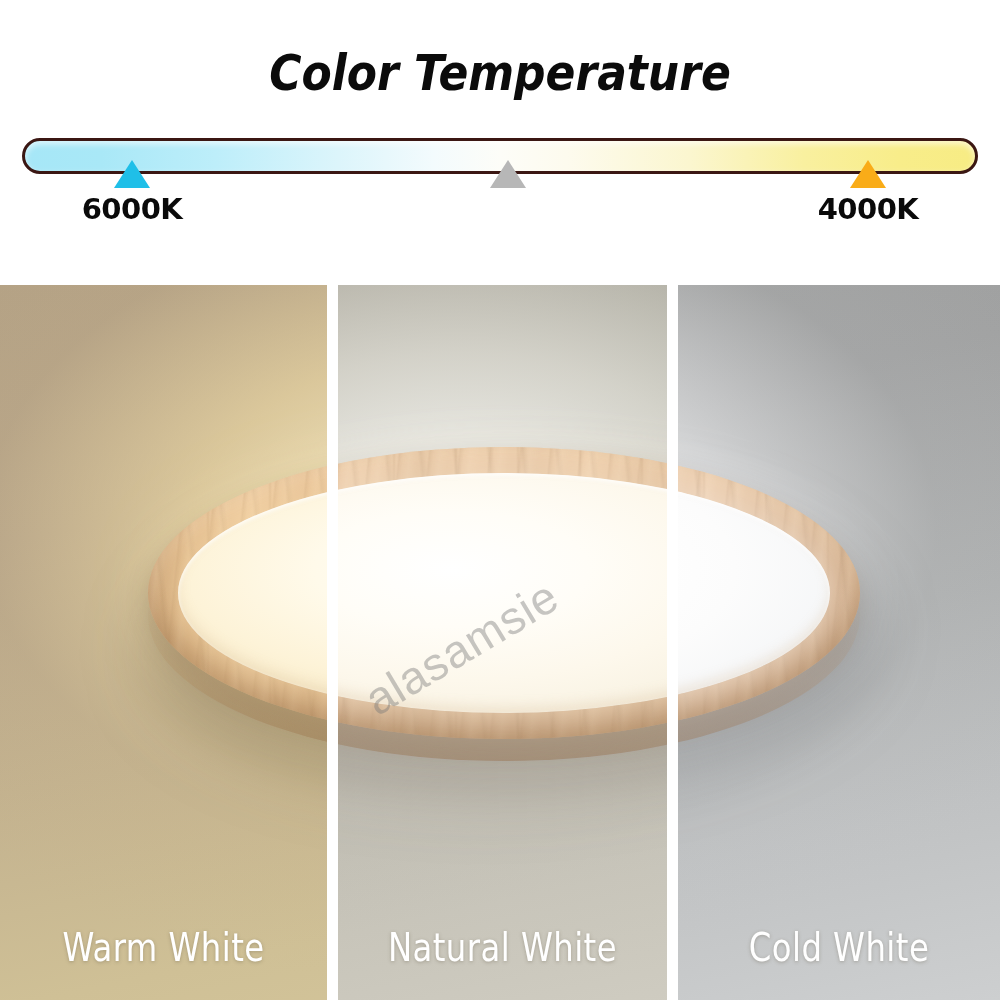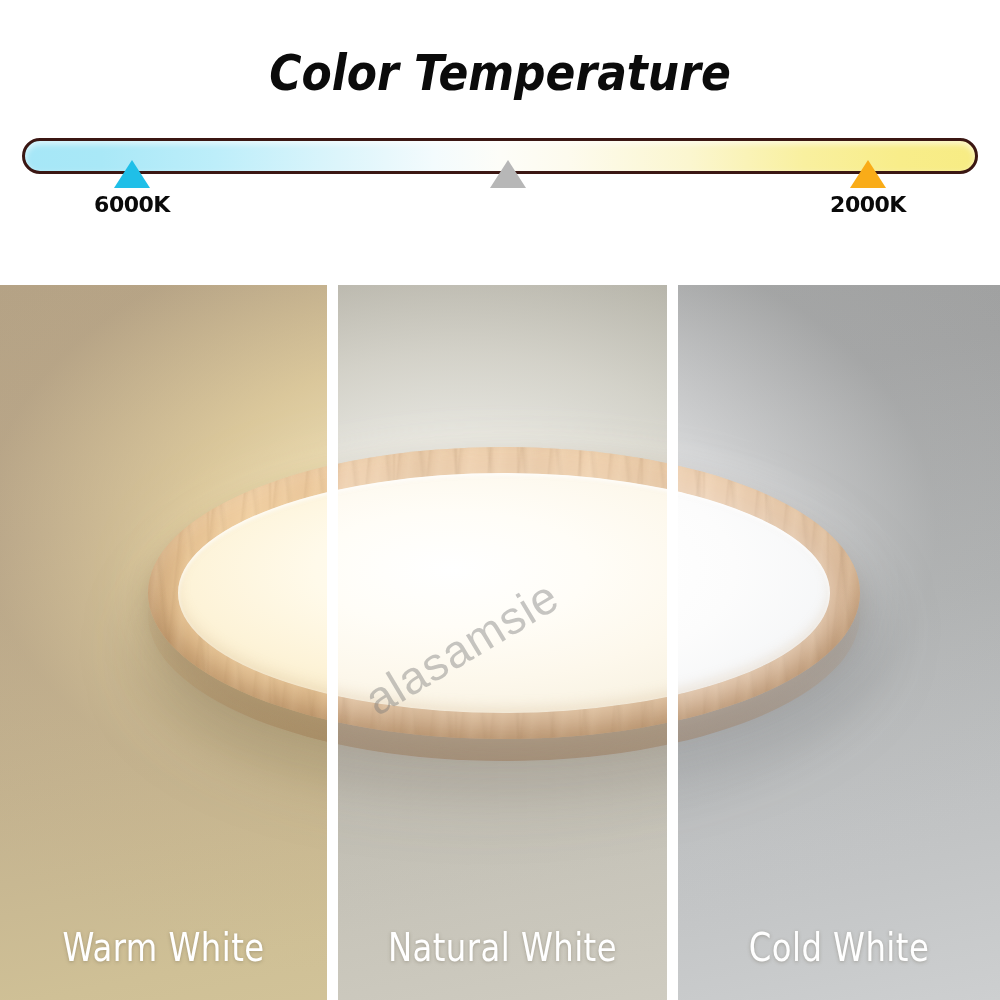--- a/index.html
+++ b/index.html
@@ -92,21 +92,21 @@
   #tick-3000 {
     left: 850px;
     border-bottom: 28px solid #f9ac18;
   }
   .k-label {
     position: absolute;
     top: 62px;
     width: 220px;
     text-align: center;
     font-family: "DejaVu Sans", sans-serif;
-    font-size: 22px;
+    font-size: 29px;
     font-weight: bold;
     color: #0a0a0a;
     letter-spacing: -0.5px;
   }
   #k-6000 { left: 22px; }
   #k-4500 { left: 398px; }
   #k-3000 { left: 758px; }
 
   
   #photo-strip {
@@ -359,21 +359,21 @@
 
   <div id="scale-area">
 
     <div id="gradient-bar"></div>
 
     <div class="tick" id="tick-6000"></div>
     <div class="tick" id="tick-4500"></div>
     <div class="tick" id="tick-3000"></div>
 
     <div class="k-label" id="k-6000">6000K</div>
-    <div class="k-label" id="k-3000">2000K</div>
+    <div class="k-label" id="k-3000">4000K</div>
   </div>
 
   <div id="photo-strip">
 
     <div class="panel" id="panel-warm">
       <div class="scene">
         <div class="bg bg-warm"></div>
         <div class="lamp-shadow"></div>
         <div class="lamp">
           <div class="rim"></div>

